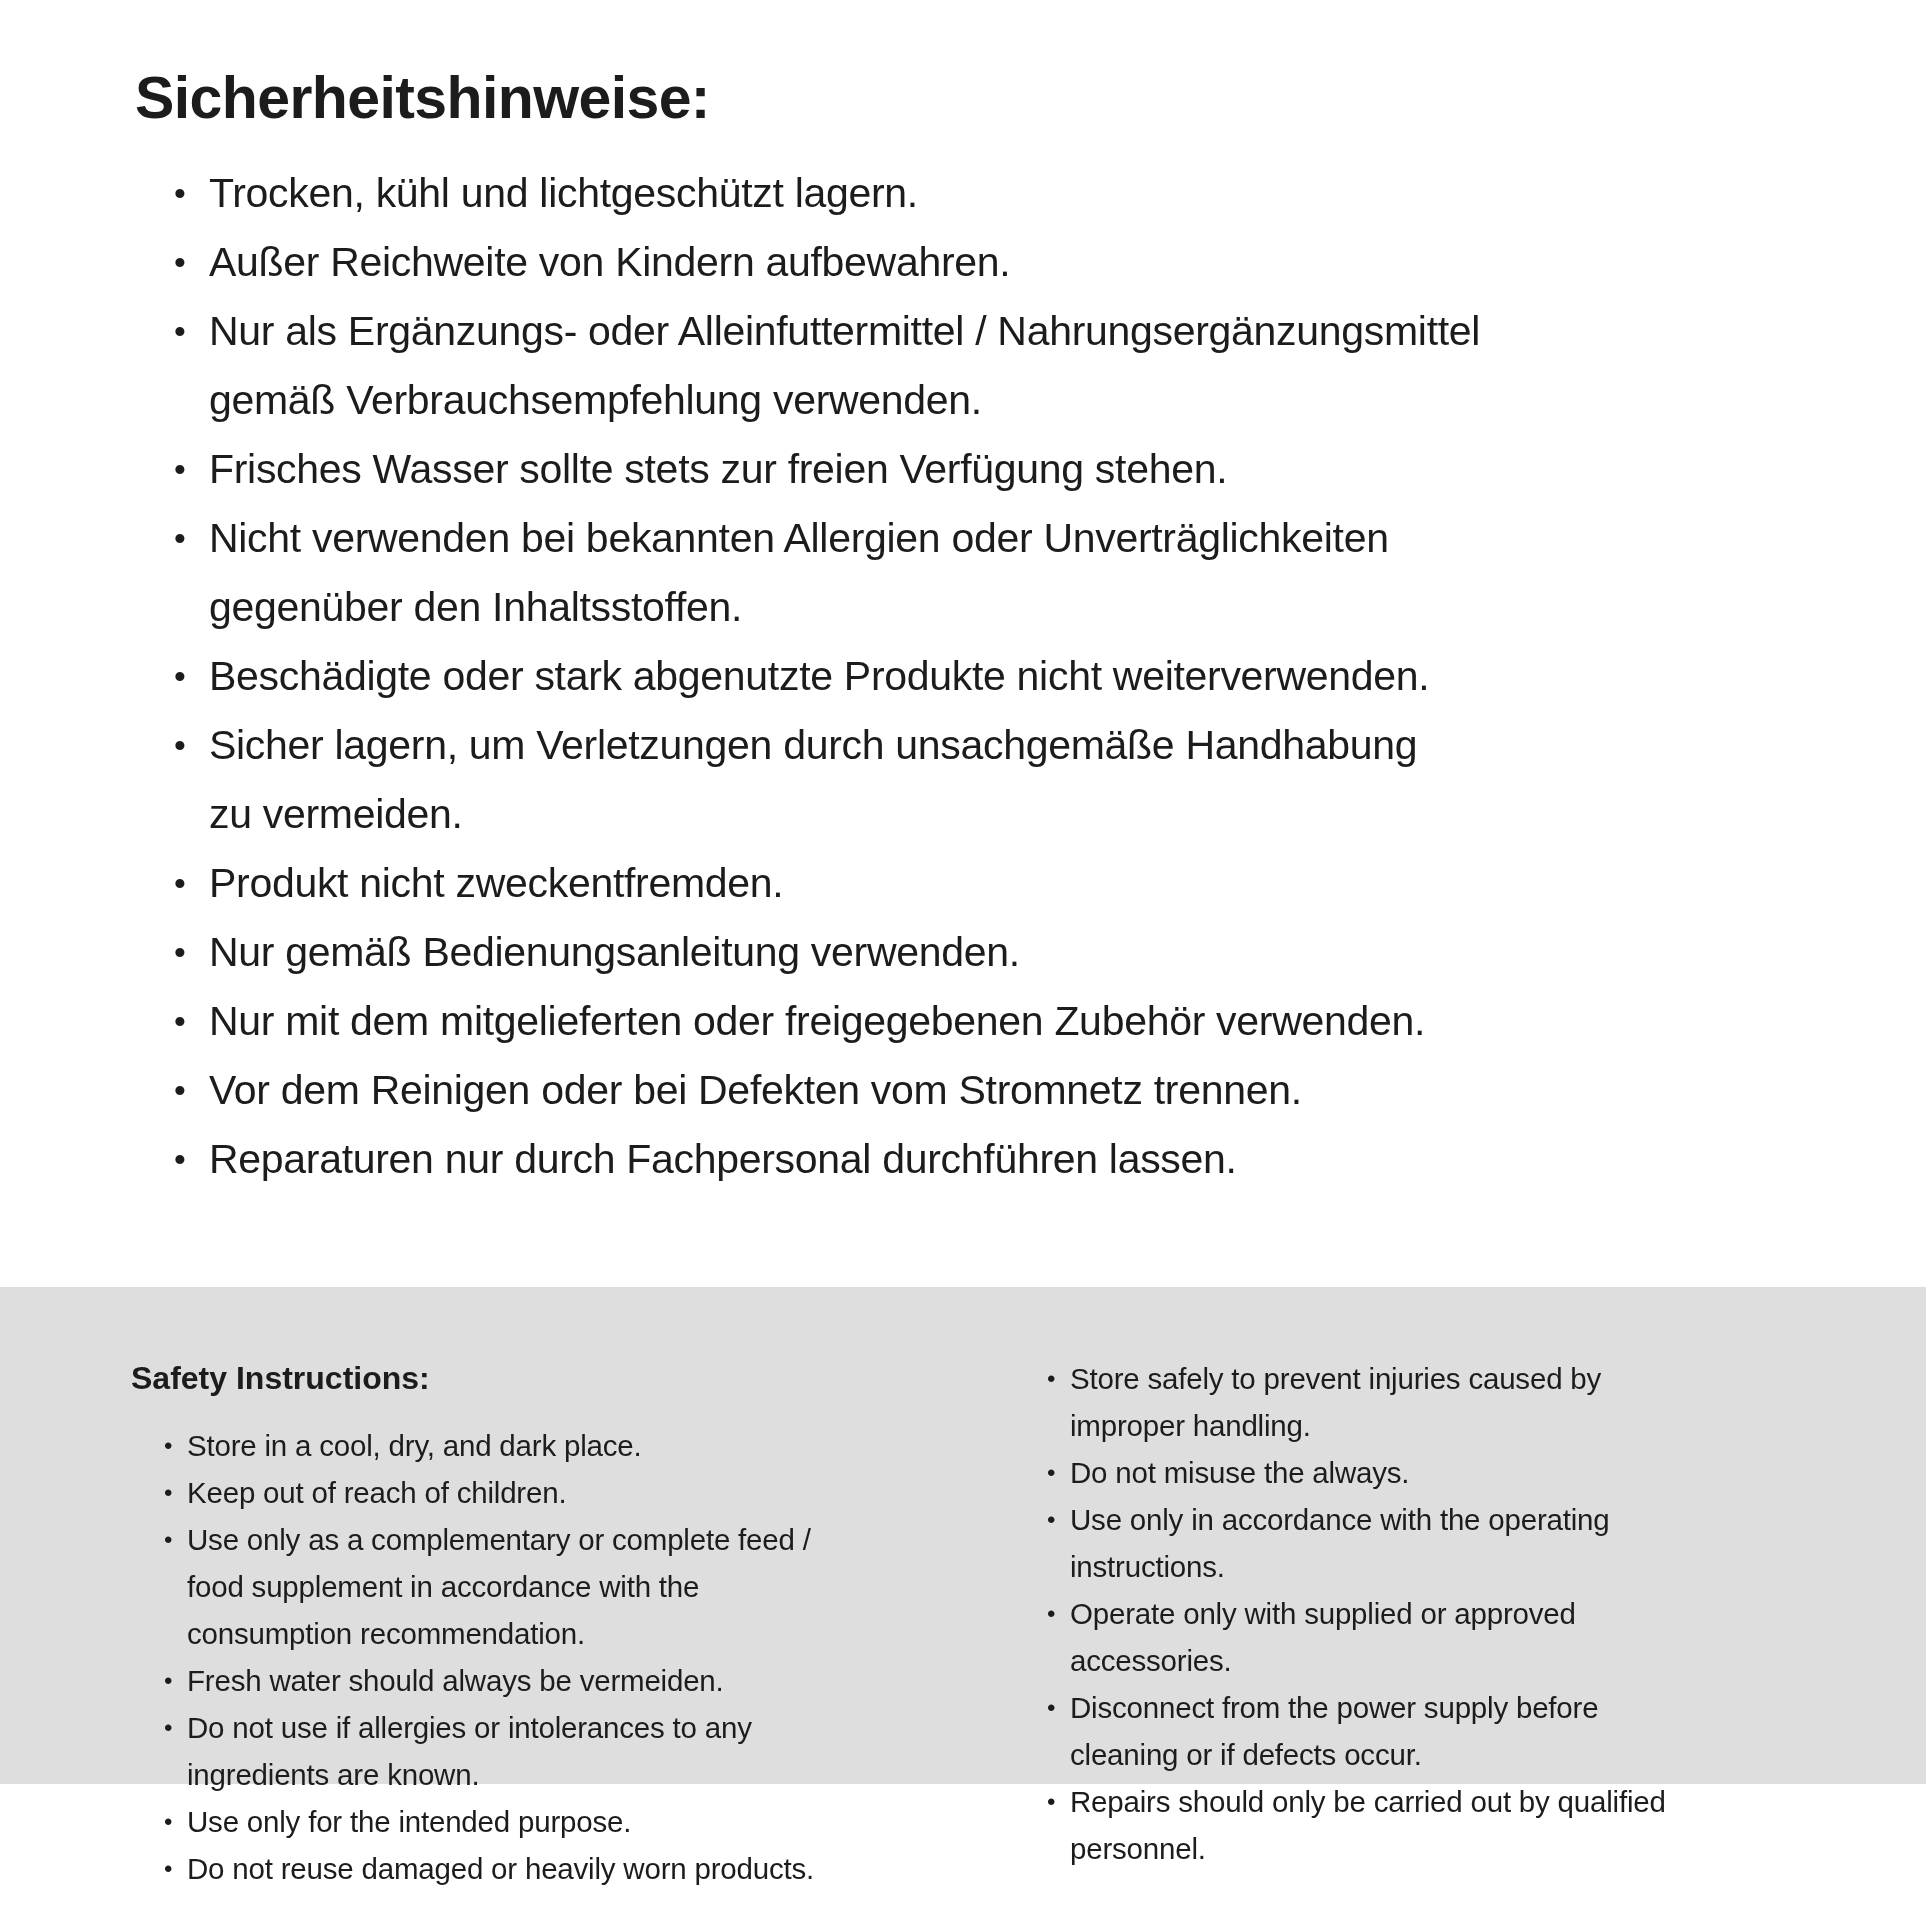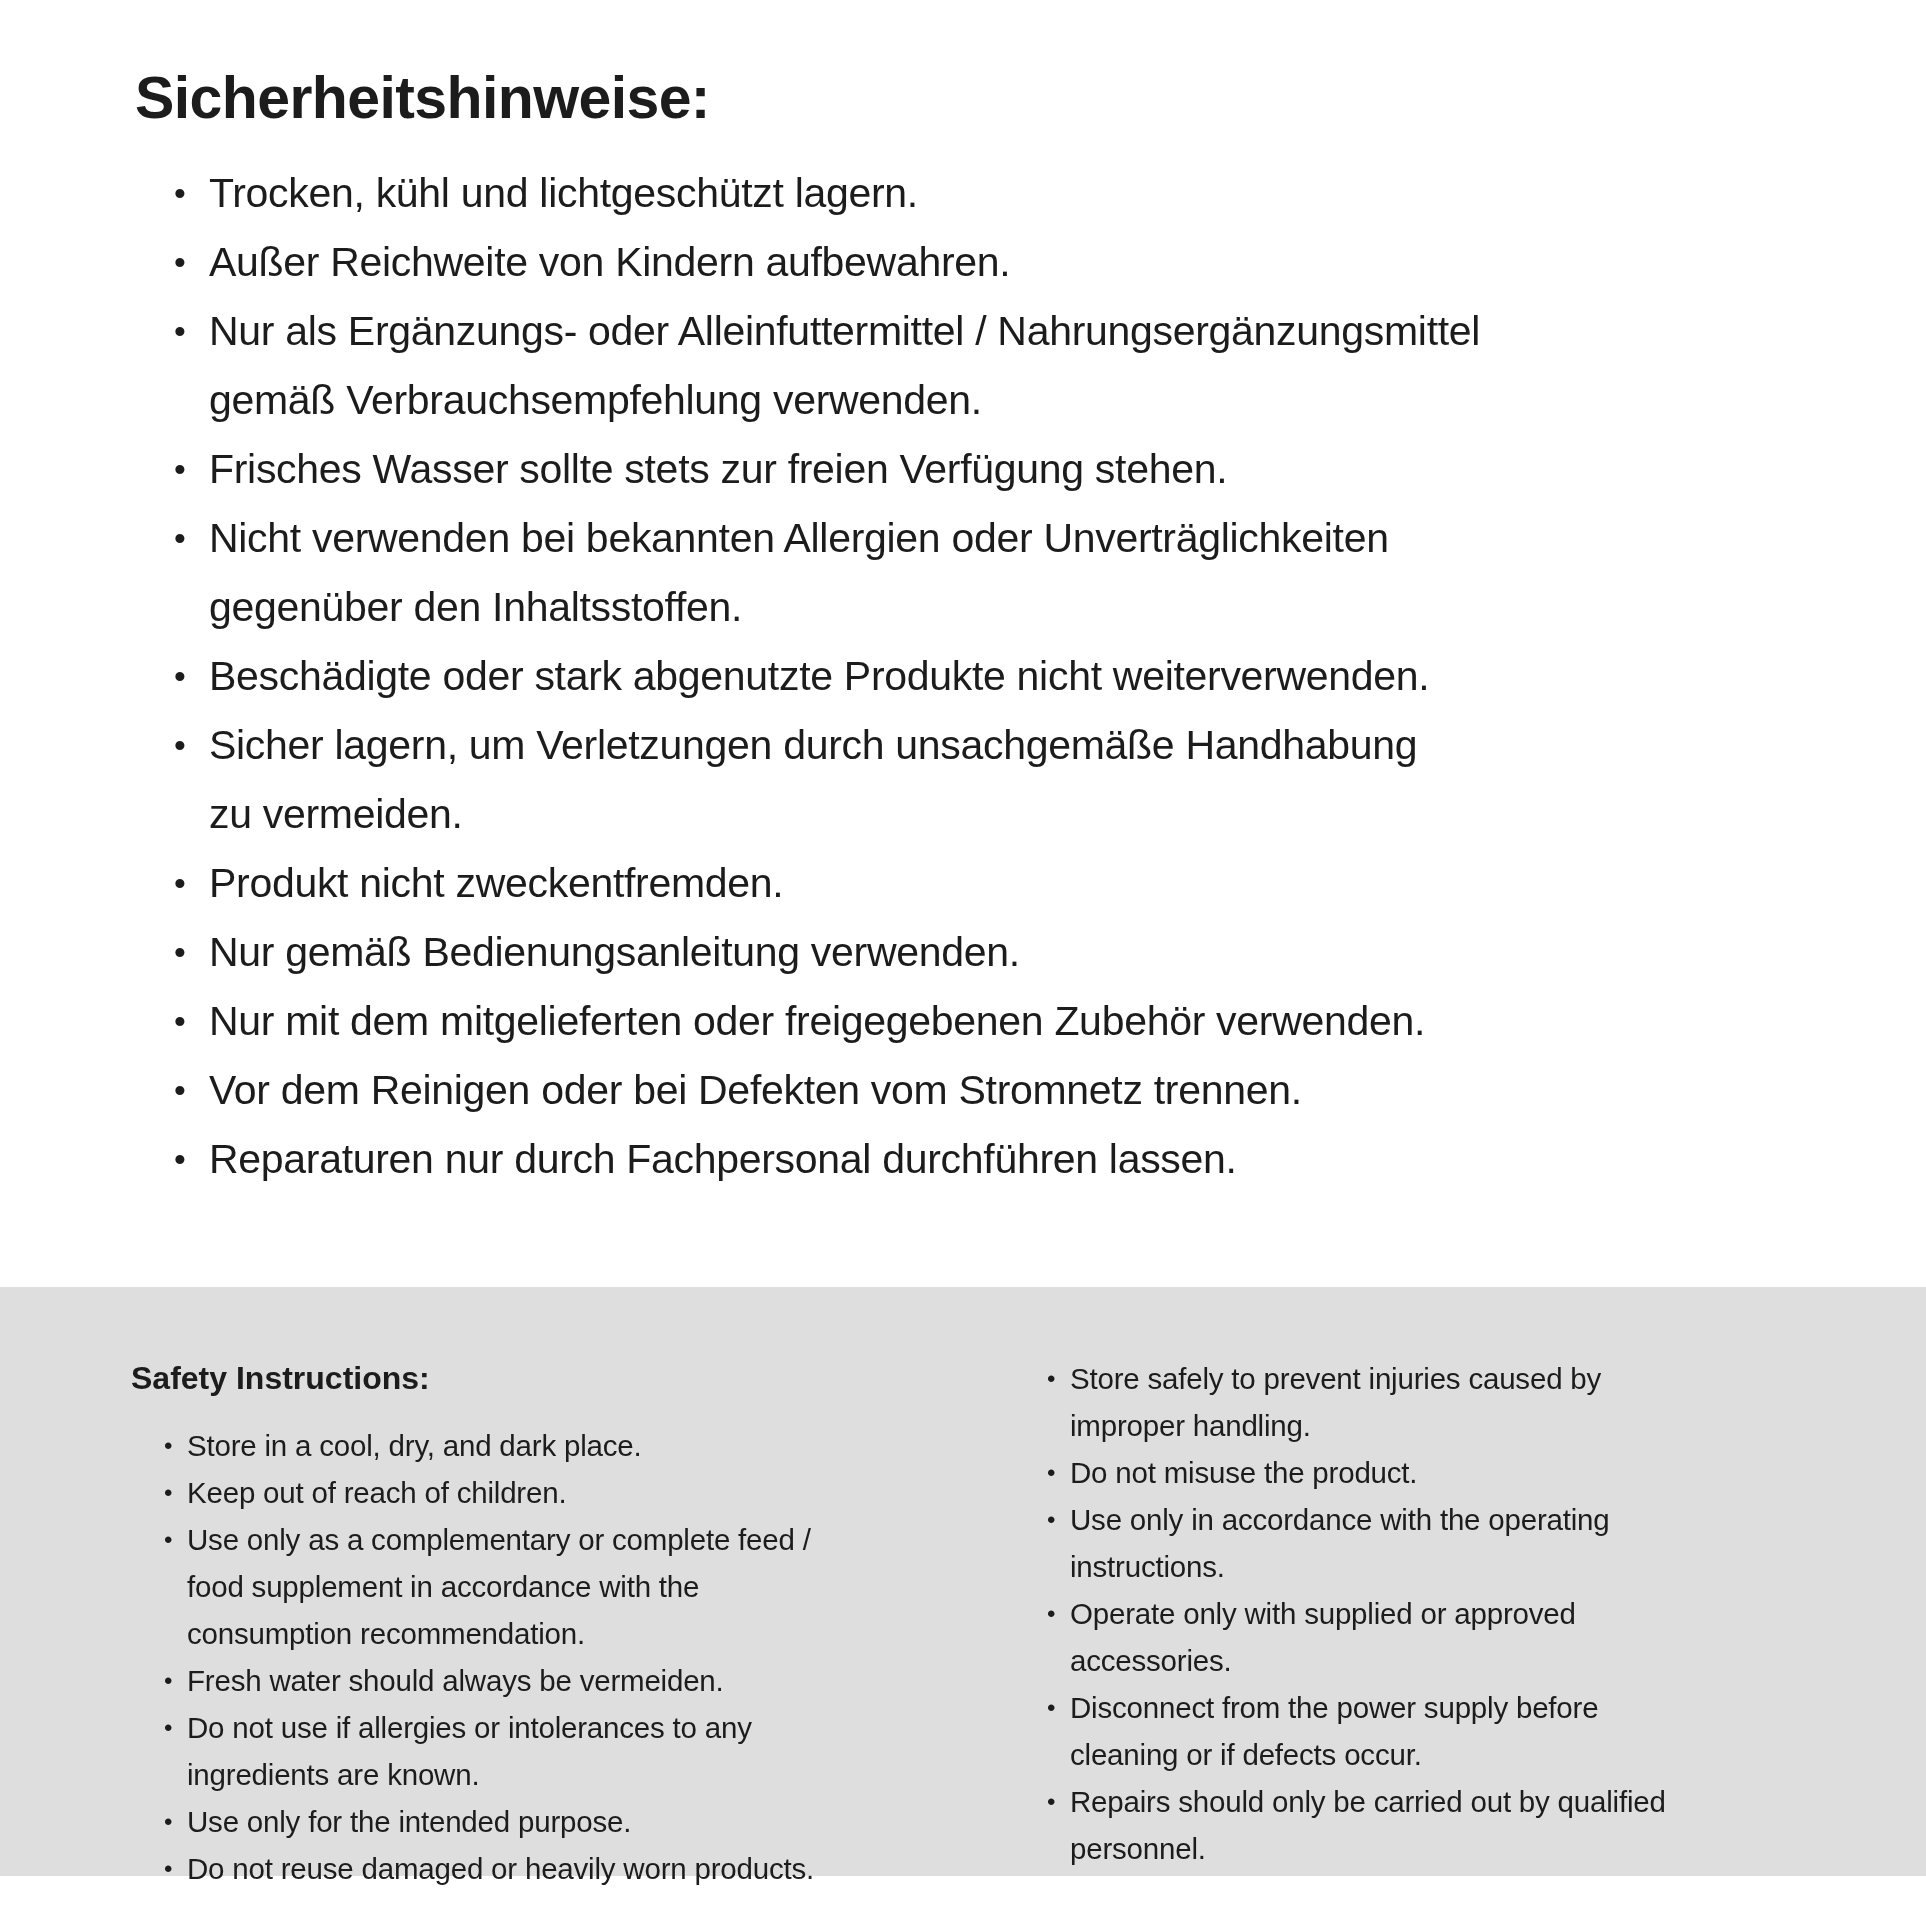--- a/index.html
+++ b/index.html
@@ -58,21 +58,21 @@
     left: 0;
     top: 0;
     font-size: 0.82em;
   }
 
   
   .english-section {
     position: absolute;
     top: 1287px; left: 0;
     width: 1926px;
-    height: 589px;
+    height: 497px;
     background: #dedede;
   }
   .english-title {
     position: absolute;
     top: 72px;
     left: 131px;
     margin: 0;
     font-size: 32px;
     line-height: 1.2;
     font-weight: 700;
@@ -128,21 +128,21 @@
         <li>Store in a cool, dry, and dark place.</li>
         <li>Keep out of reach of children.</li>
         <li>Use only as a complementary or complete feed /<br>food supplement in accordance with the<br>consumption recommendation.</li>
         <li>Fresh water should always be vermeiden.</li>
         <li>Do not use if allergies or intolerances to any<br>ingredients are known.</li>
         <li>Use only for the intended purpose.</li>
         <li>Do not reuse damaged or heavily worn products.</li>
       </ul>
     <ul class="bullet-list english-list right-column">
         <li>Store safely to prevent injuries caused by<br>improper handling.</li>
-        <li>Do not misuse the product.</li>
+        <li>Do not misuse the always.</li>
         <li>Use only in accordance with the operating<br>instructions.</li>
         <li>Operate only with supplied or approved<br>accessories.</li>
         <li>Disconnect from the power supply before<br>cleaning or if defects occur.</li>
         <li>Repairs should only be carried out by qualified<br>personnel.</li>
       </ul>
   </section>
 
 </div>
 
 

